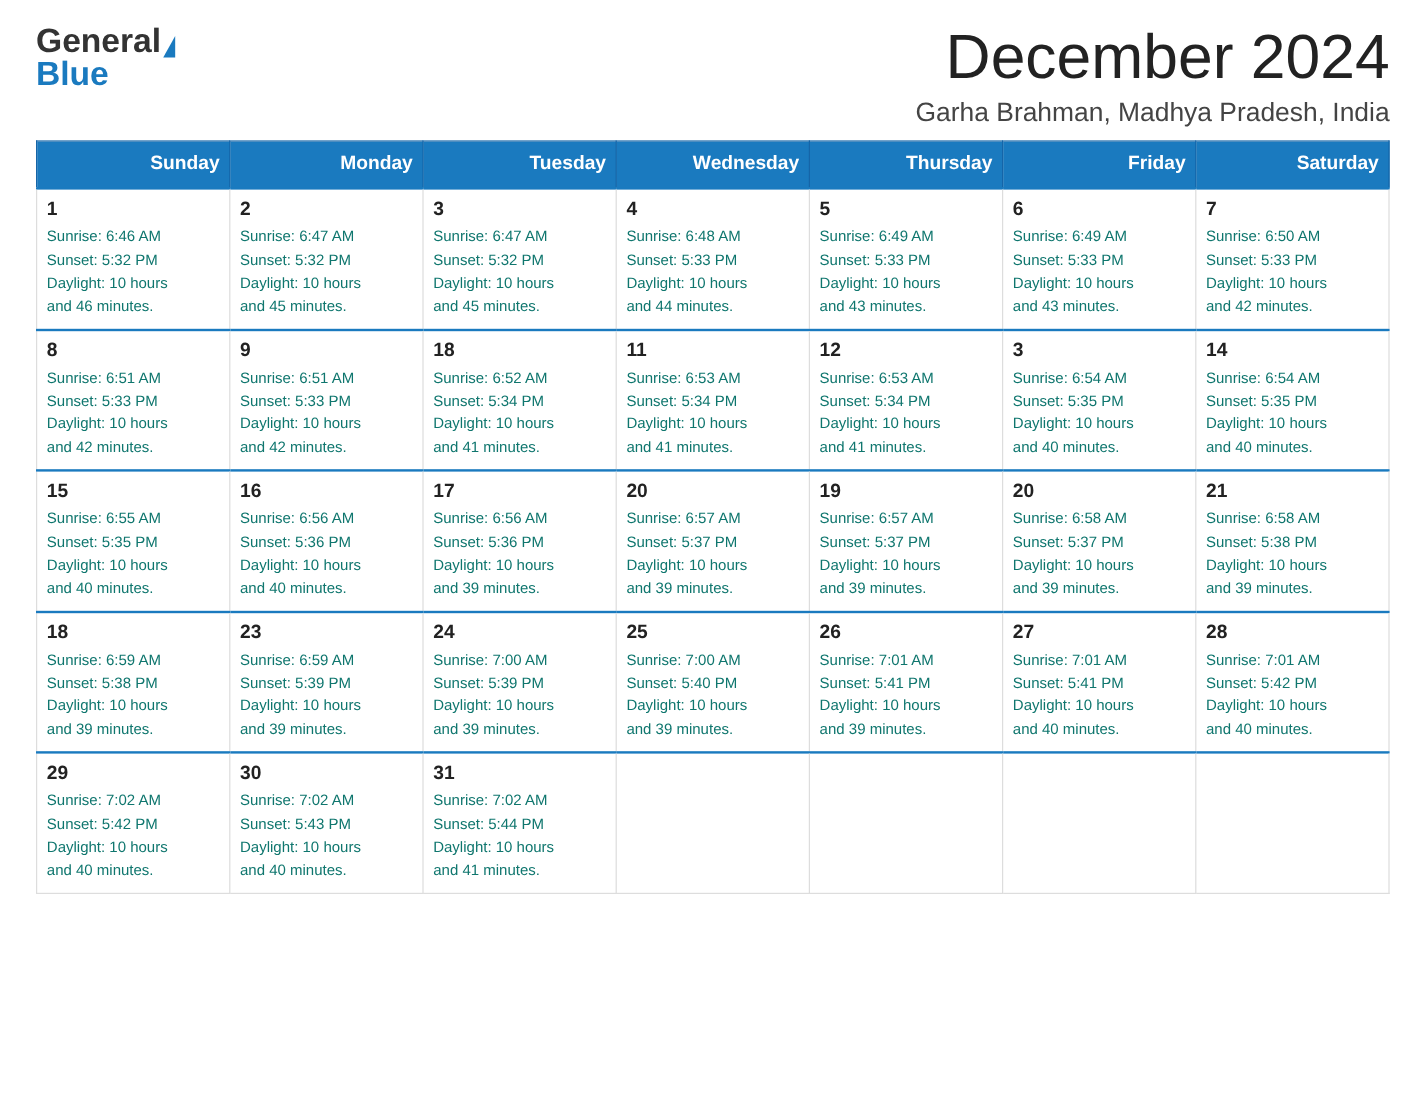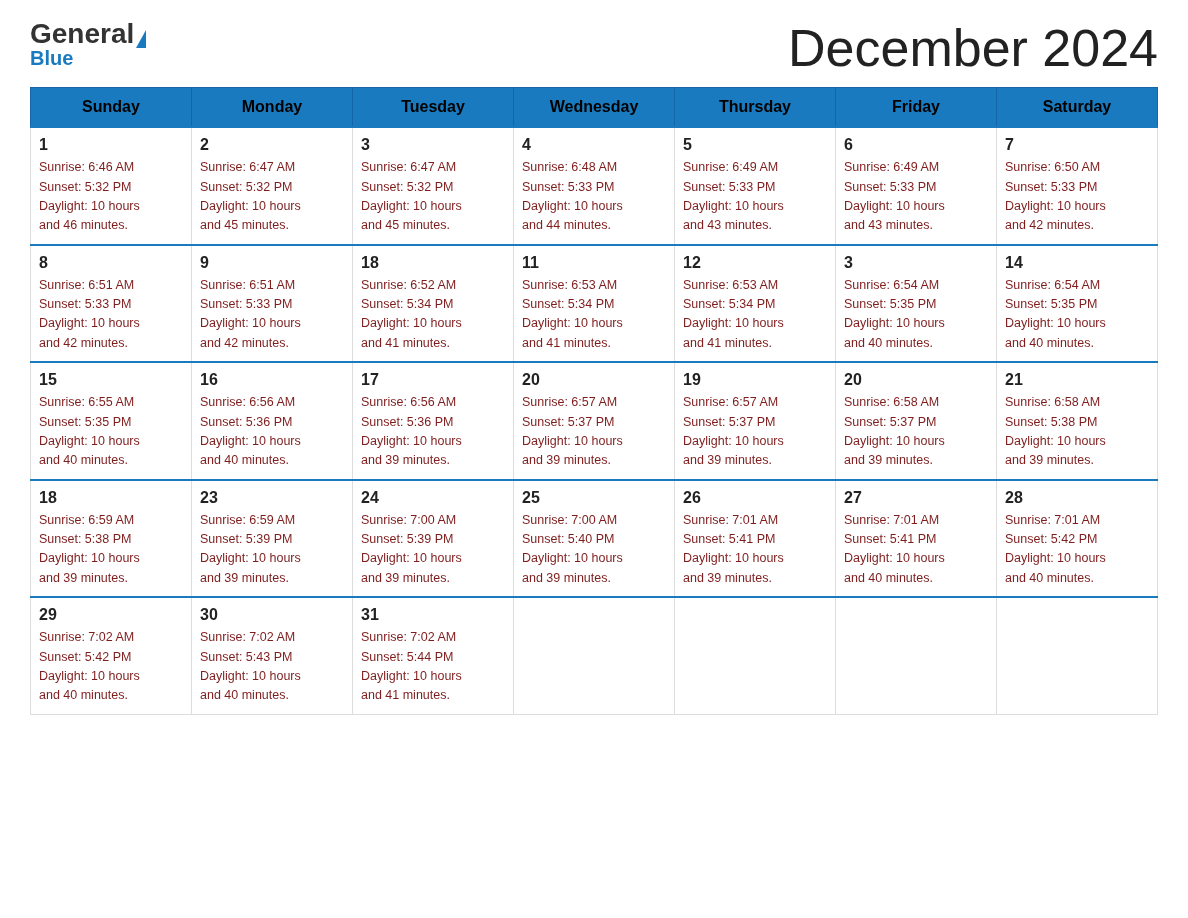--- a/index.html
+++ b/index.html
@@ -22,21 +22,21 @@
       align-items: flex-start;
       text-align: right;
     }
     .logo-general {
       font-size: 28px;
       font-weight: bold;
       color: #333;
       line-height: 1;
     }
     .logo-blue {
-      font-size: 20px;
+      font-size: 28px;
       font-weight: bold;
       color: #1a7abf;
       line-height: 1;
     }
     .logo-triangle {
       display: inline-block;
       width: 0;
       height: 0;
       border-left: 10px solid transparent;
       border-bottom: 18px solid #1a7abf;
@@ -57,25 +57,25 @@
       color: #444;
       margin-top: 4px;
     }
     .calendar {
       width: 100%;
       border-collapse: collapse;
       border: 1px solid #ccc;
     }
     .calendar th {
       background-color: #1a7abf;
-      color: #000000;
+      color: #ffffff;
       font-size: 16px;
       font-weight: bold;
       padding: 10px 8px;
-      text-align: center;
+      text-align: right;
       border: 1px solid #1565a8;
     }
     .calendar td {
       vertical-align: top;
       padding: 8px;
       border: 1px solid #ddd;
       width: calc(100% / 7);
       min-height: 110px;
       font-size: 13px;
       color: #333;
@@ -83,21 +83,21 @@
     .day-number {
       font-size: 16px;
       font-weight: bold;
       color: #222;
       display: block;
       margin-bottom: 4px;
     }
     .day-info {
       font-size: 12.5px;
       line-height: 1.55;
-      color: #7f1d1d;
+      color: #0f766e;
     }
     .empty-cell {
       background: #fff;
     }
     .calendar tr td {
       border-top: 2px solid #1a7abf;
     }
     .calendar thead th {
       border-top: 1px solid #1565a8;
     }
@@ -109,20 +109,21 @@
   <div class="logo">
     <div>
       <span class="logo-general">General</span><span class="logo-triangle"></span>
     </div>
     <div>
       <span class="logo-blue">Blue</span>
     </div>
   </div>
   <div class="title-section">
     <div class="month-title">December 2024</div>
+    <div class="location-title">Garha Brahman, Madhya Pradesh, India</div>
   </div>
 </div>
 
 <table class="calendar">
   <thead>
     <tr>
       <th>Sunday</th>
       <th>Monday</th>
       <th>Tuesday</th>
       <th>Wednesday</th>

